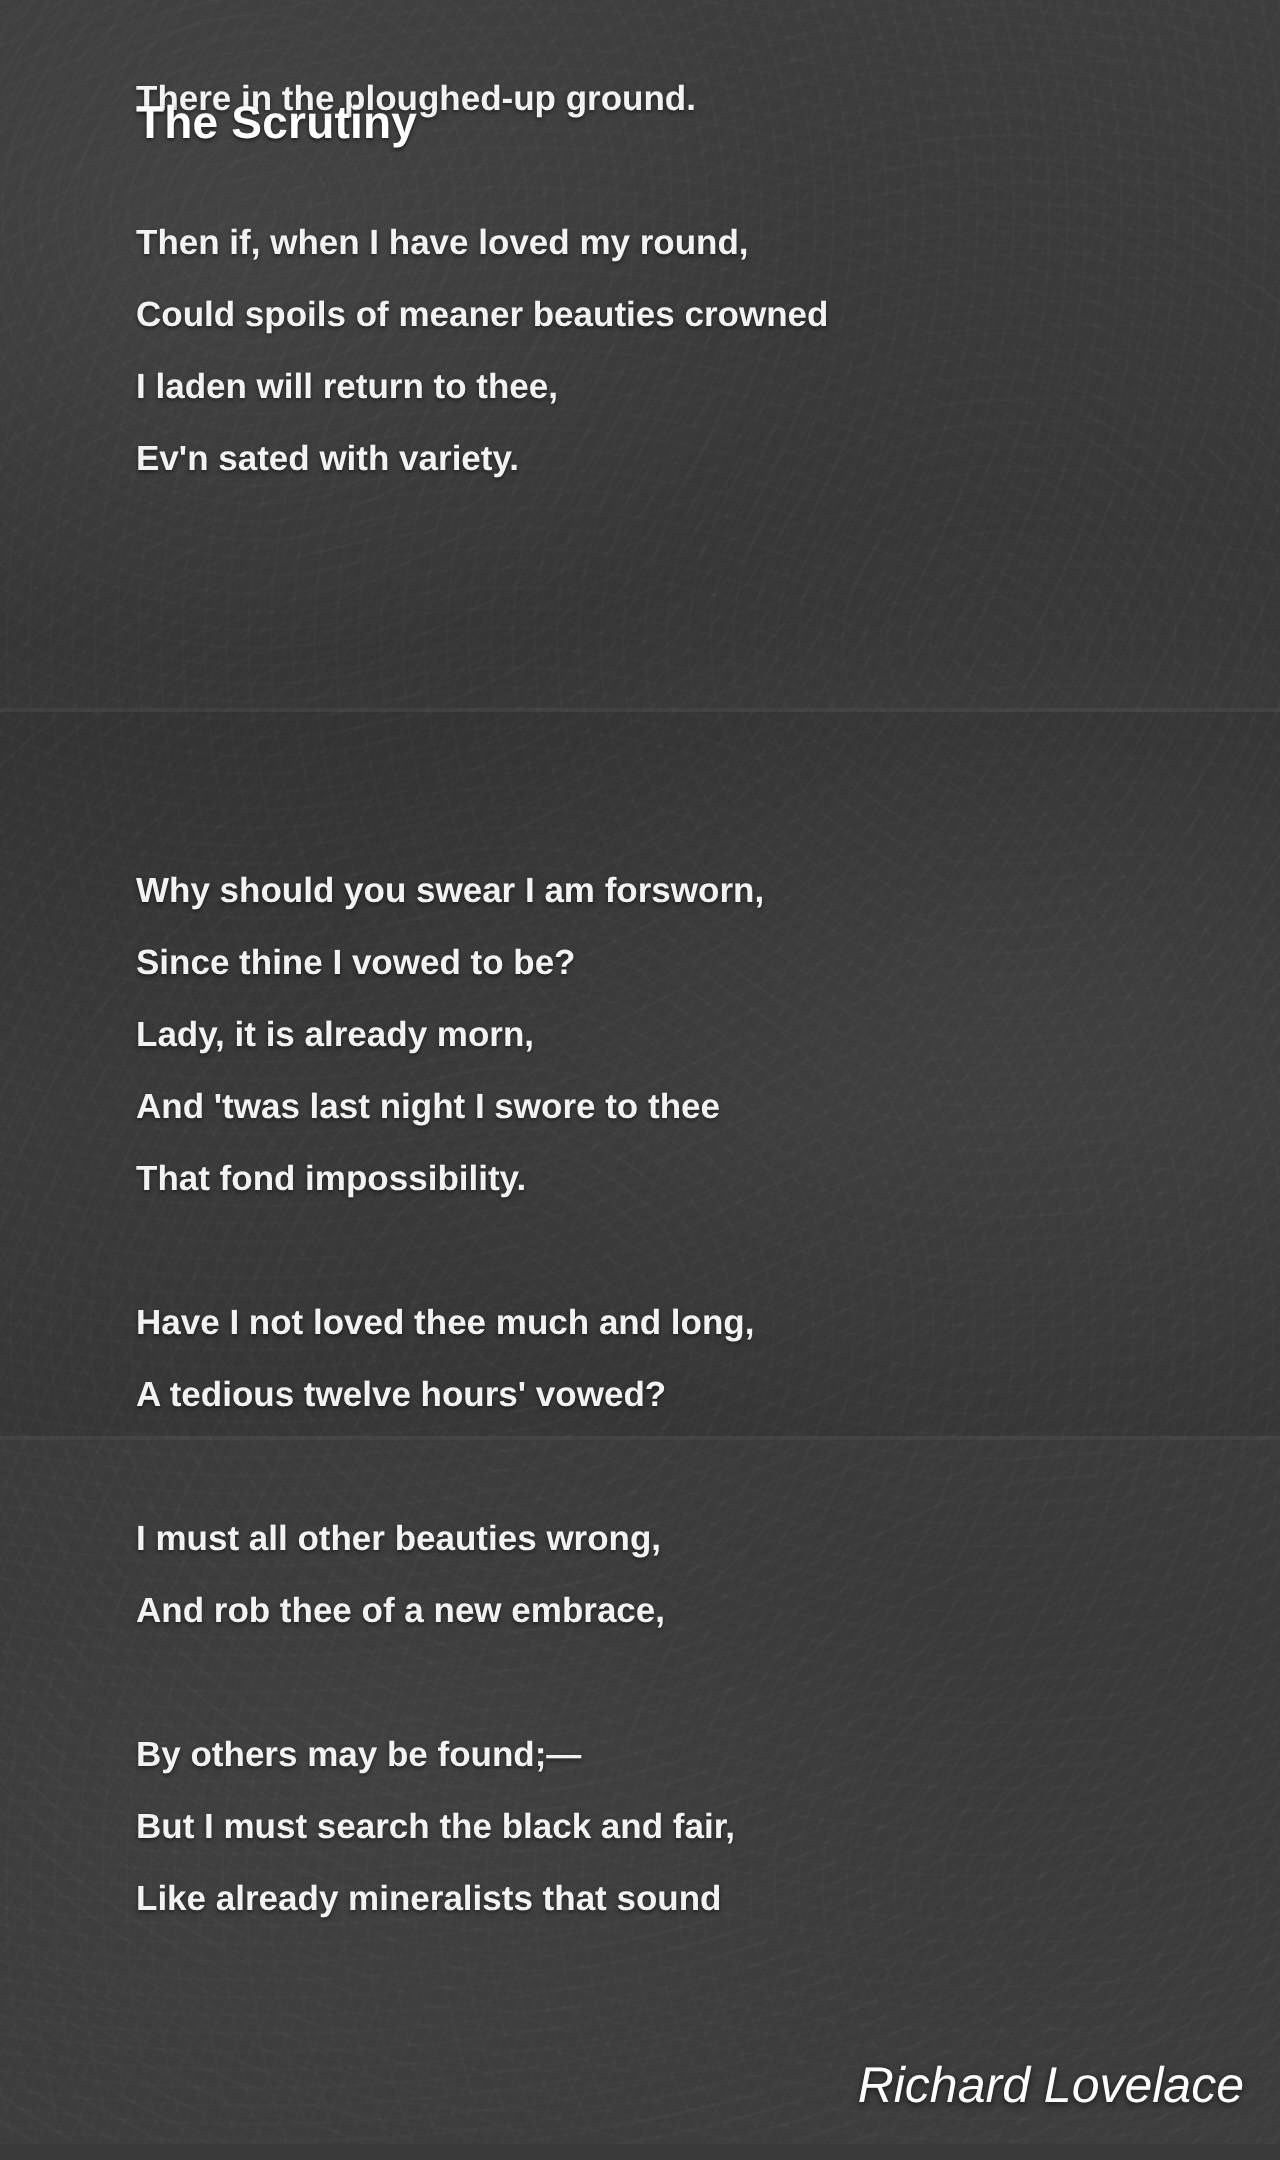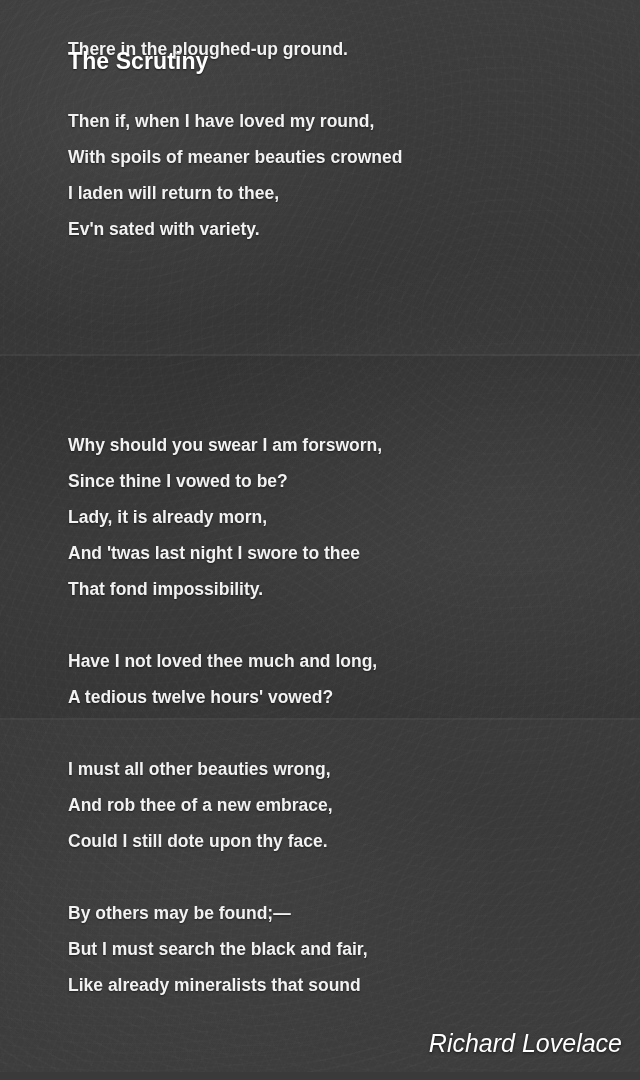--- a/index.html
+++ b/index.html
@@ -114,40 +114,39 @@
   <div class="band-shade b1"></div>
   <div class="band-shade b2"></div>
   <div class="band-shade b3"></div>
   <div class="seam s1"></div>
   <div class="seam s2"></div>
 
   <div class="poem">
     <div class="line">There in the ploughed-up ground.</div>
     <div class="line blank"></div>
     <div class="line">Then if, when I have loved my round,</div>
-    <div class="line">With spoils of meaner beauties crowned</div>
+    <div class="line">Could spoils of meaner beauties crowned</div>
     <div class="line">I laden will return to thee,</div>
     <div class="line">Ev'n sated with variety.</div>
     <div class="line blank"></div>
     <div class="line blank"></div>
     <div class="line blank"></div>
     <div class="line blank"></div>
     <div class="line blank"></div>
     <div class="line">Why should you swear I am forsworn,</div>
     <div class="line">Since thine I vowed to be?</div>
     <div class="line">Lady, it is already morn,</div>
     <div class="line">And 'twas last night I swore to thee</div>
     <div class="line">That fond impossibility.</div>
     <div class="line blank"></div>
     <div class="line">Have I not loved thee much and long,</div>
     <div class="line">A tedious twelve hours' vowed?</div>
     <div class="line blank"></div>
     <div class="line">I must all other beauties wrong,</div>
     <div class="line">And rob thee of a new embrace,</div>
-    <div class="line">Could I still dote upon thy face.</div>
     <div class="line blank"></div>
     <div class="line">By others may be found;—</div>
     <div class="line">But I must search the black and fair,</div>
     <div class="line">Like already mineralists that sound</div>
   </div>
 
   <div class="title">The Scrutiny</div>
 
   <div class="author">Richard Lovelace</div>
 

